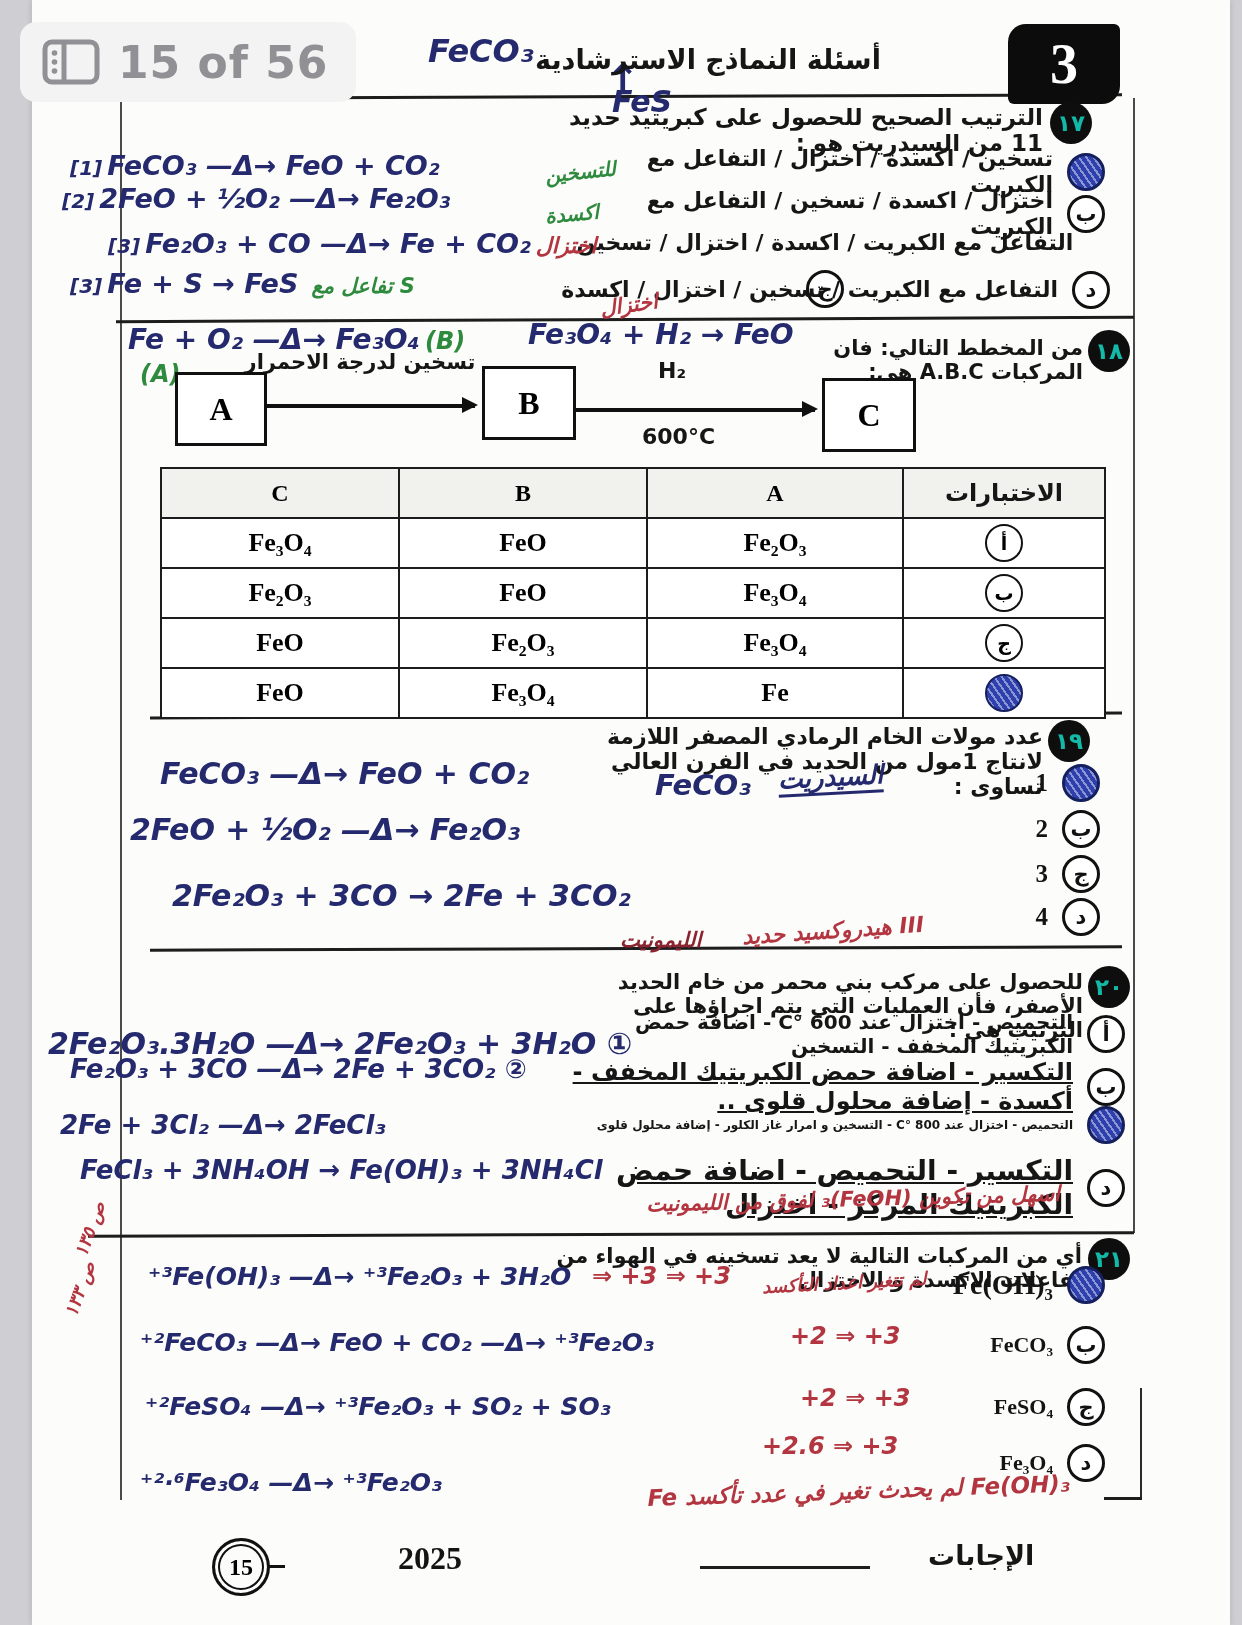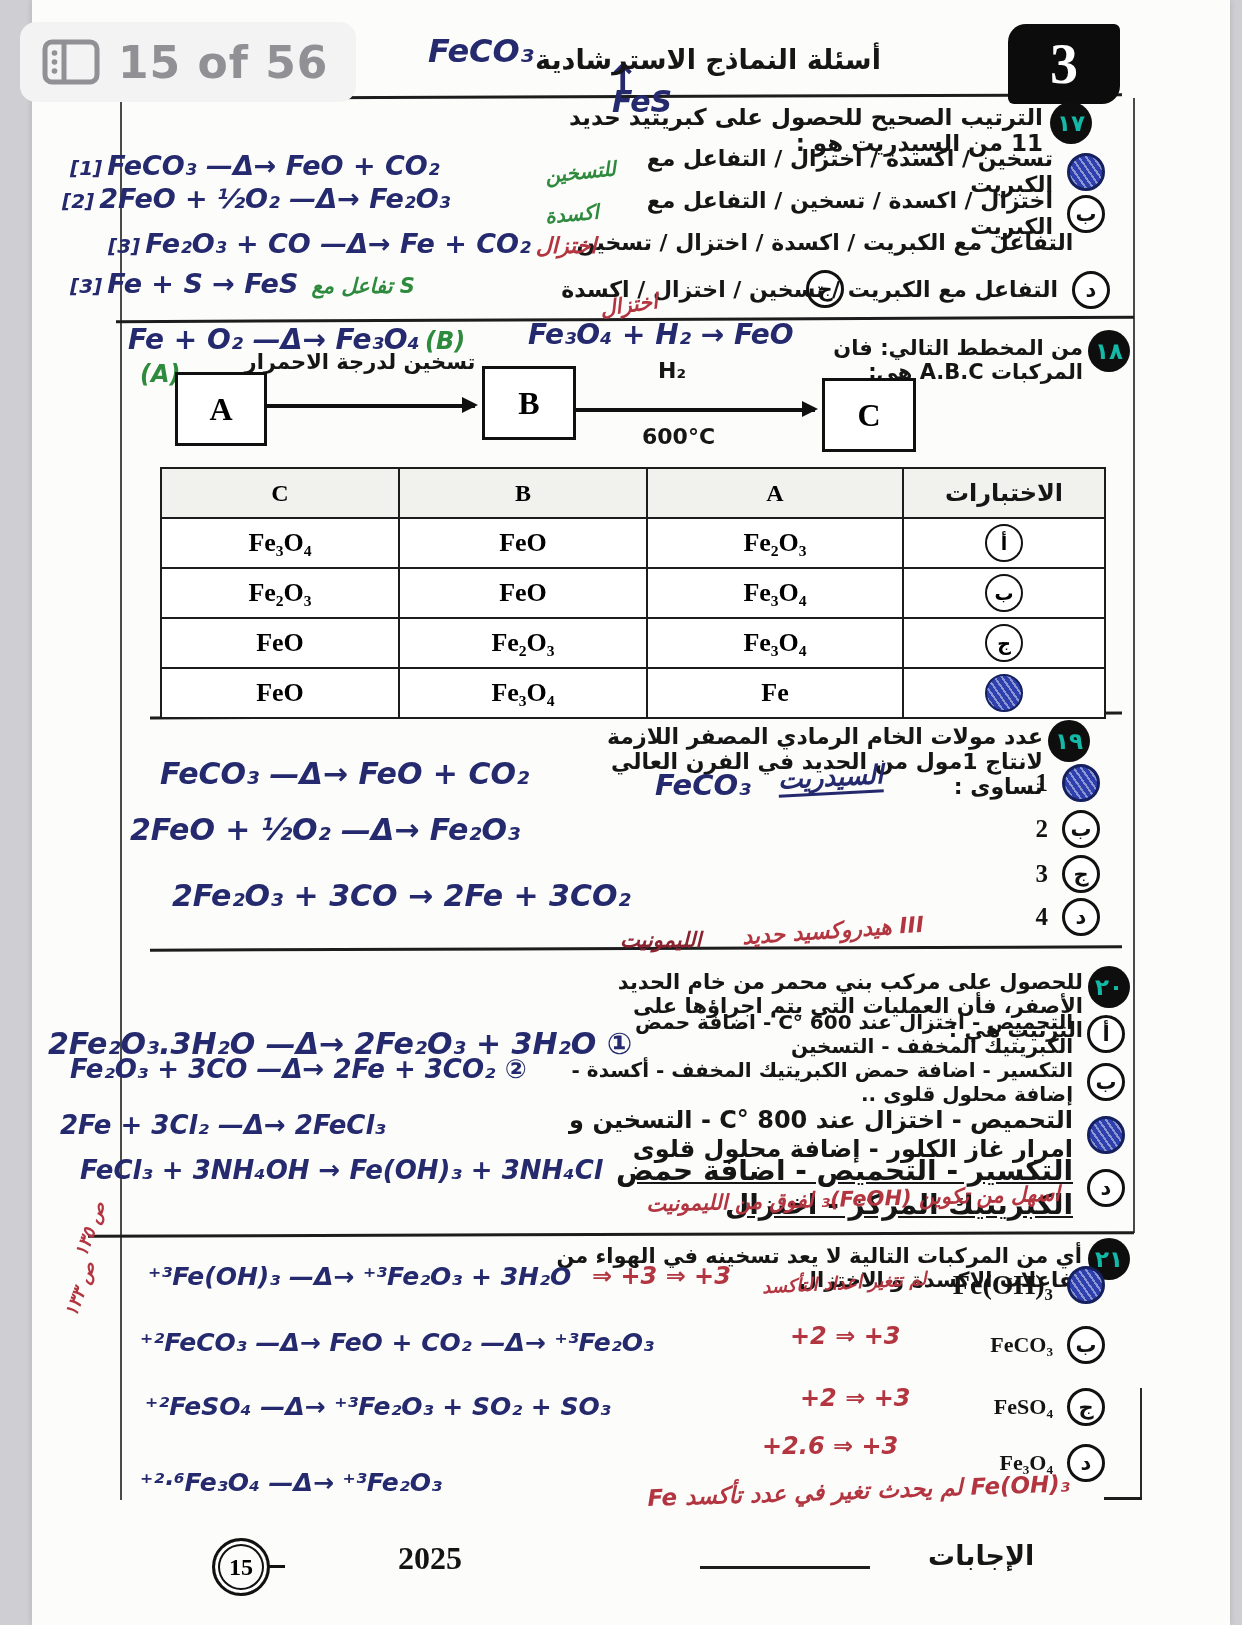--- a/index.html
+++ b/index.html
@@ -262,27 +262,27 @@
 <div class="qnum" style="left:1088px;top:966px;">٢٠</div>
 <div class="abs print rtl" style="left:568px;top:970px;width:515px;font-size:21px;">للحصول على مركب بني محمر من خام الحديد الأصفر، فأن العمليات التي يتم اجراؤها على الترتيب هي :</div>
 
 <div class="optrow" style="left:560px;top:1010px;width:565px;">
   <span class="opt-text print rtl" style="font-size:20px;">التحميص - اختزال عند 600 °C - اضافة حمض الكبريتيك المخفف - التسخين</span>
   <span class="copt">
       <i>أ</i>
     </span>
 </div>
 <div class="optrow" style="left:560px;top:1058px;width:565px;">
-  <span class="opt-text print rtl" style="font-size:20px;">التكسير - اضافة حمض الكبريتيك المخفف - أكسدة - إضافة محلول قلوى ..</span>
+  <span class="opt-text print rtl" style="font-size:24px;text-decoration:underline;">التكسير - اضافة حمض الكبريتيك المخفف - أكسدة - إضافة محلول قلوى ..</span>
   <span class="copt">
       <i>ب</i>
     </span>
 </div>
 <div class="optrow" style="left:560px;top:1106px;width:565px;">
-  <span class="opt-text print rtl" style="font-size:24px;">التحميص - اختزال عند 800 °C - التسخين و امرار غاز الكلور - إضافة محلول قلوى</span>
+  <span class="opt-text print rtl" style="font-size:12px;">التحميص - اختزال عند 800 °C - التسخين و امرار غاز الكلور - إضافة محلول قلوى</span>
   <span class="copt sel">
       <i>ج</i>
     </span>
 </div>
 <div class="optrow" style="left:560px;top:1154px;width:565px;">
   <span class="opt-text print rtl" style="font-size:28px;text-decoration:underline;">التكسير - التحميص - اضافة حمض الكبريتيك المركز - اختزال</span>
   <span class="copt">
       <i>د</i>
     </span>
 </div>

